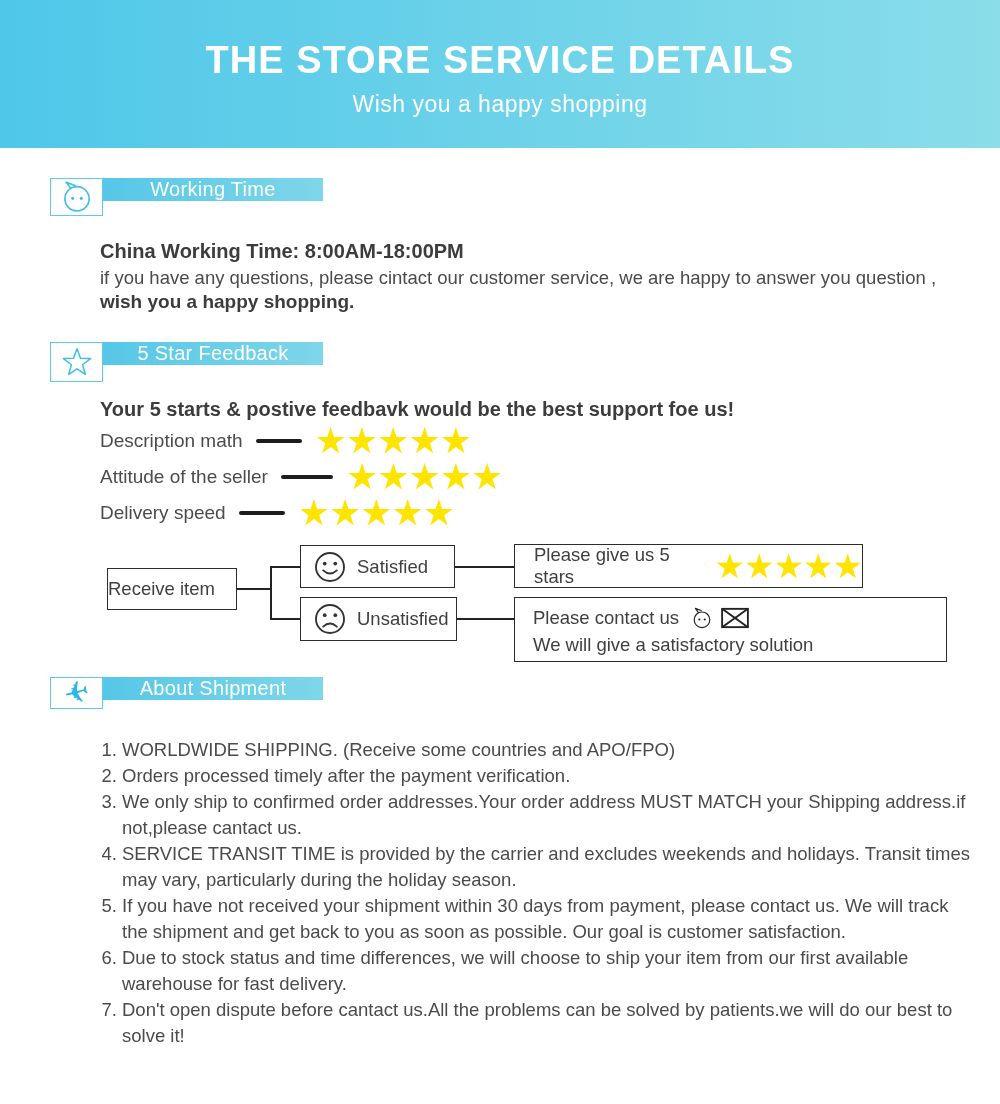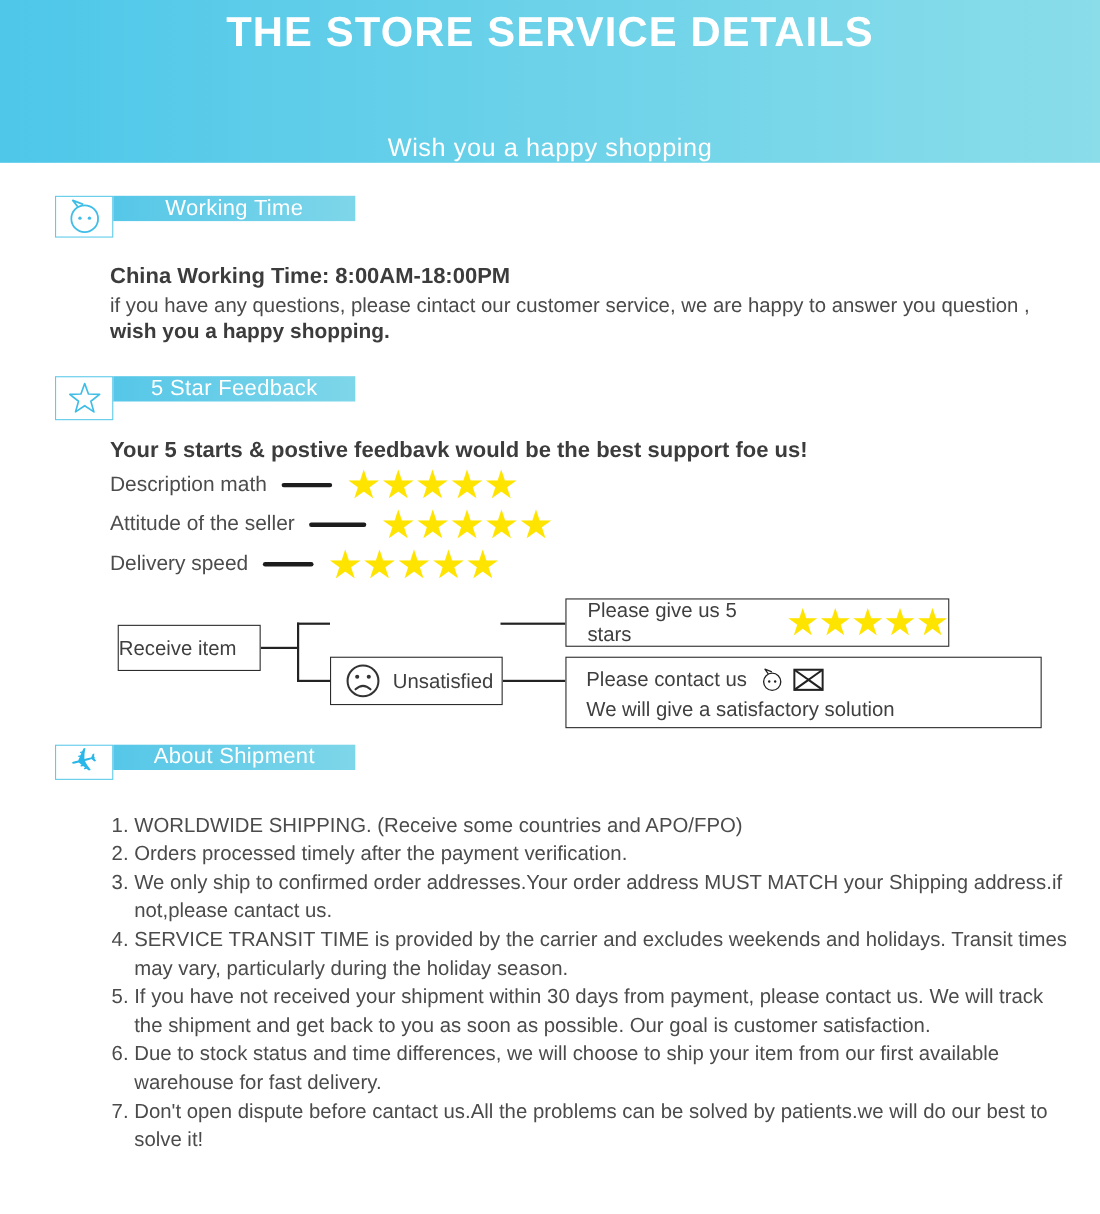--- a/index.html
+++ b/index.html
@@ -12,21 +12,21 @@
   *{margin:0;padding:0;box-sizing:border-box;}
   html,body{width:1000px;}
   body{
     width:1000px;height:1104px;overflow:hidden;background:#ffffff;
     font-family:"Liberation Sans","DejaVu Sans",sans-serif;color:var(--ink);
   }
   
   .banner{
     height:148px;width:100%;
     background:linear-gradient(to right,var(--cyan1),var(--cyan2));
-    display:flex;flex-direction:column;align-items:center;justify-content:space-between;
+    display:flex;flex-direction:column;align-items:center;justify-content:center;
     color:#fff;text-align:center;
   }
   .banner-title{font-size:38px;font-weight:700;letter-spacing:1px;line-height:1.1;margin-top:10px;}
   .banner-subtitle{font-size:23px;font-weight:400;letter-spacing:.5px;margin-top:10px;}
   
   .section-header{display:flex;align-items:flex-start;margin-left:50px;height:44px;}
   .icon-box{
     width:53px;background:#fff;border:1px solid #5ecbe9;
     display:flex;align-items:center;justify-content:center;
   }
@@ -120,20 +120,31 @@
   <div class="fline" style="left:270px;top:25px;width:2px;height:54px;"></div>
   <div class="fline" style="left:270px;top:25px;width:30px;height:2px;"></div>
   <div class="fline" style="left:270px;top:77px;width:30px;height:2px;"></div>
   <div class="fline" style="left:455px;top:25px;width:59px;height:2px;"></div>
   <div class="fline" style="left:457px;top:77px;width:57px;height:2px;"></div>
 
   <div class="fbox" style="left:107px;top:27px;width:130px;height:42px;justify-content:flex-start;">
     <span>Receive item</span>
   </div>
 
+  <div class="fbox" style="left:300px;top:4px;width:155px;height:43px;">
+    <span class="face-icon">
+      <svg width="34" height="34" viewBox="0 0 40 40">
+        <circle cx="20" cy="20" r="16.5" fill="none" stroke="#333" stroke-width="2.2"></circle>
+        <circle cx="13.8" cy="16" r="2.2" fill="#333"></circle>
+        <circle cx="26.2" cy="16" r="2.2" fill="#333"></circle>
+        <path d="M12 24 Q20 31.5 28 24" fill="none" stroke="#333" stroke-width="2.2" stroke-linecap="round"></path>
+      </svg>
+    </span>
+    <span>Satisfied</span>
+  </div>
 
   <div class="fbox" style="left:300px;top:56px;width:157px;height:44px;">
     <span class="face-icon">
       <svg width="34" height="34" viewBox="0 0 40 40">
         <circle cx="20" cy="20" r="16.5" fill="none" stroke="#333" stroke-width="2.2"></circle>
         <circle cx="13.8" cy="15.5" r="2.2" fill="#333"></circle>
         <circle cx="26.2" cy="15.5" r="2.2" fill="#333"></circle>
         <path d="M12 29 Q20 21.5 28 29" fill="none" stroke="#333" stroke-width="2.2" stroke-linecap="round"></path>
       </svg>
     </span>

